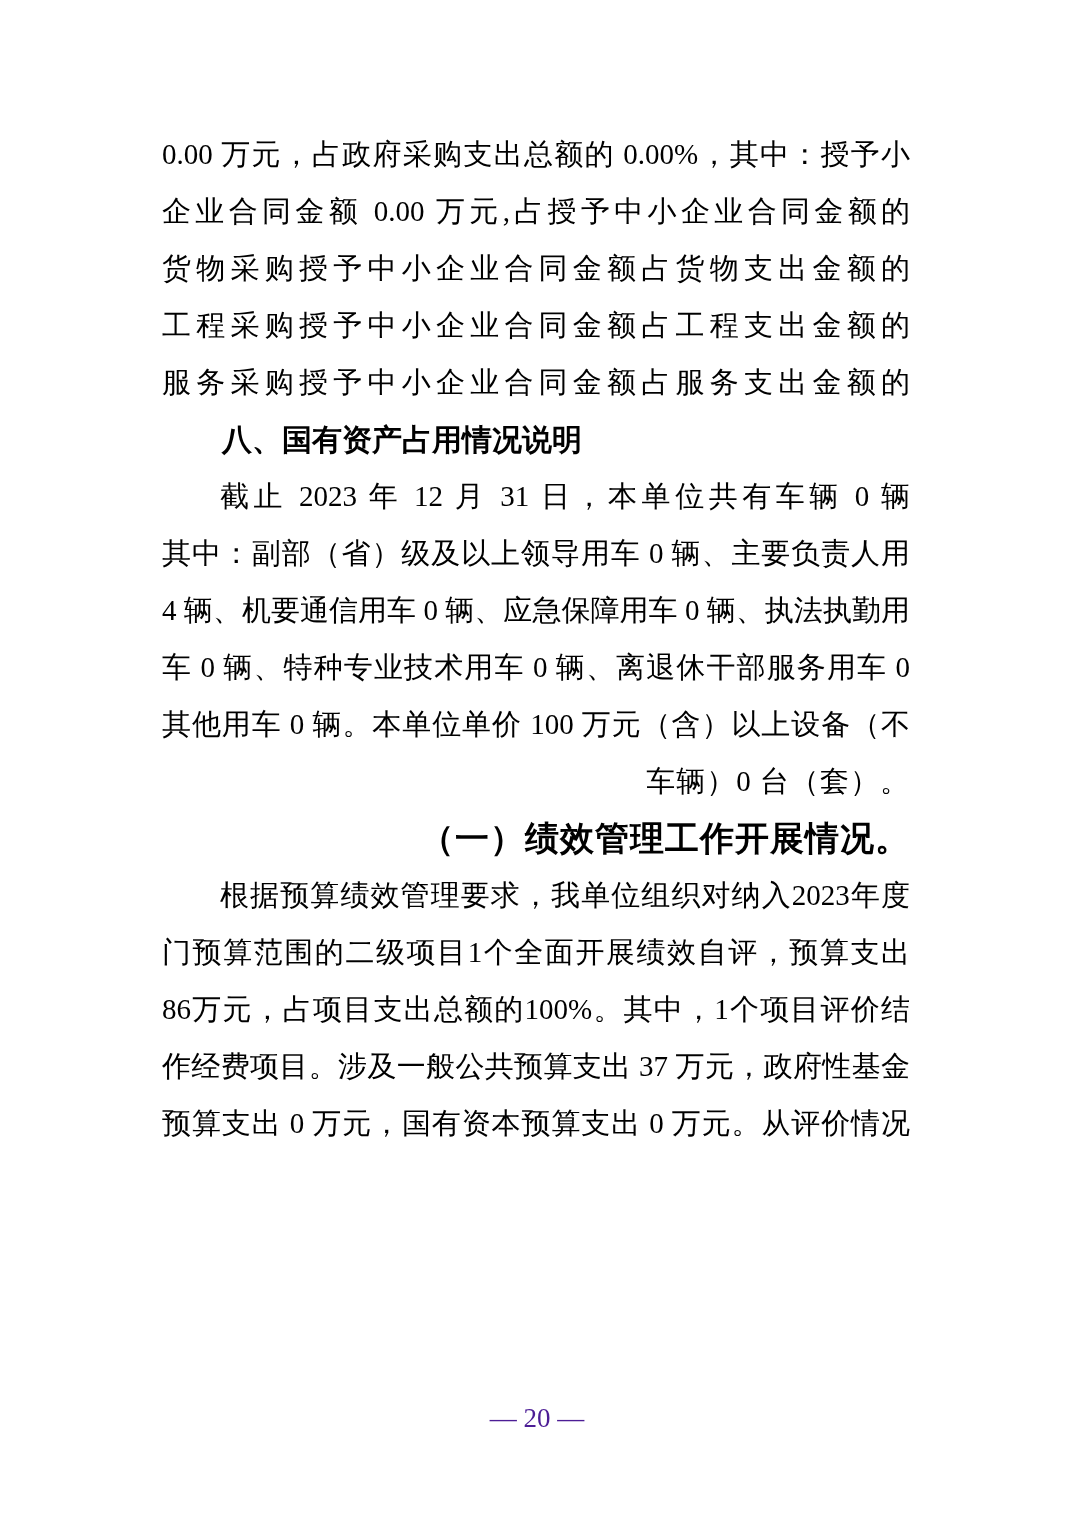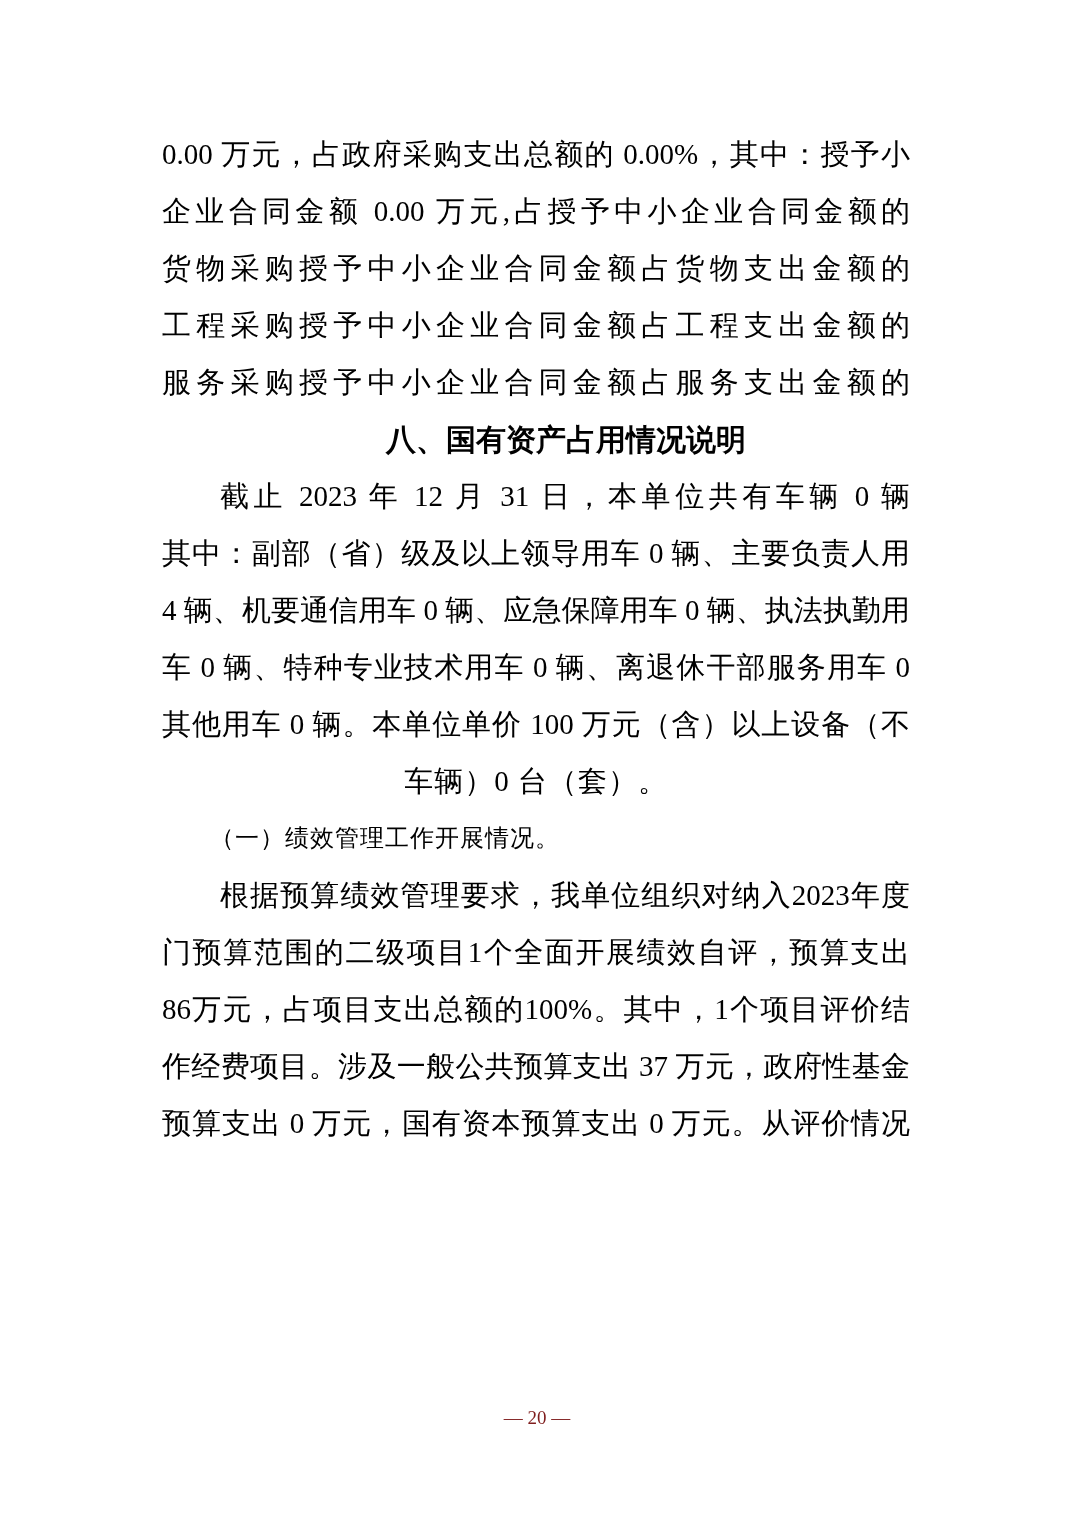--- a/index.html
+++ b/index.html
@@ -30,54 +30,54 @@
     white-space: nowrap;
   }
   
   .j {
     white-space: normal;
     text-align: justify;
     text-align-last: justify;
   }
   
   .end {
-    text-align: center;
+    text-align: right;
     letter-spacing: 1px;
   }
   
   .ind {
     text-indent: 2em;
   }
   
   .h1 {
     font-family: "Liberation Sans", "DejaVu Sans", sans-serif;
     font-weight: bold;
     text-indent: 2em;
     font-size: 30px;
-    text-align: center;
+    text-align: left;
   }
   
   .h2 {
     font-family: "Liberation Serif", "DejaVu Serif", serif;
-    font-weight: normal;
+    font-weight: bold;
     text-indent: 2em;
-    font-size: 24px;
-    text-align: left;
+    font-size: 34px;
+    text-align: right;
     letter-spacing: 1px;
   }
   .pageno {
     position: absolute;
     left: 0;
     top: 1398px;
     width: 1074px;
     text-align: center;
-    font-size: 19px;
+    font-size: 27px;
     line-height: 40px;
     font-family: "Liberation Serif", "DejaVu Serif", serif;
-    color: #7f1d1d;
+    color: #4c1d95;
   }
 </style>
 </head>
 <body>
 
 <div class="page">
   <div class="content">
     <div class="line j">0.00 万元，占政府采购支出总额的 0.00%，其中：授予小微</div>
     <div class="line j">企业合同金额 0.00 万元,占授予中小企业合同金额的 0.00%。</div>
     <div class="line j">货物采购授予中小企业合同金额占货物支出金额的 0.00%，</div>

